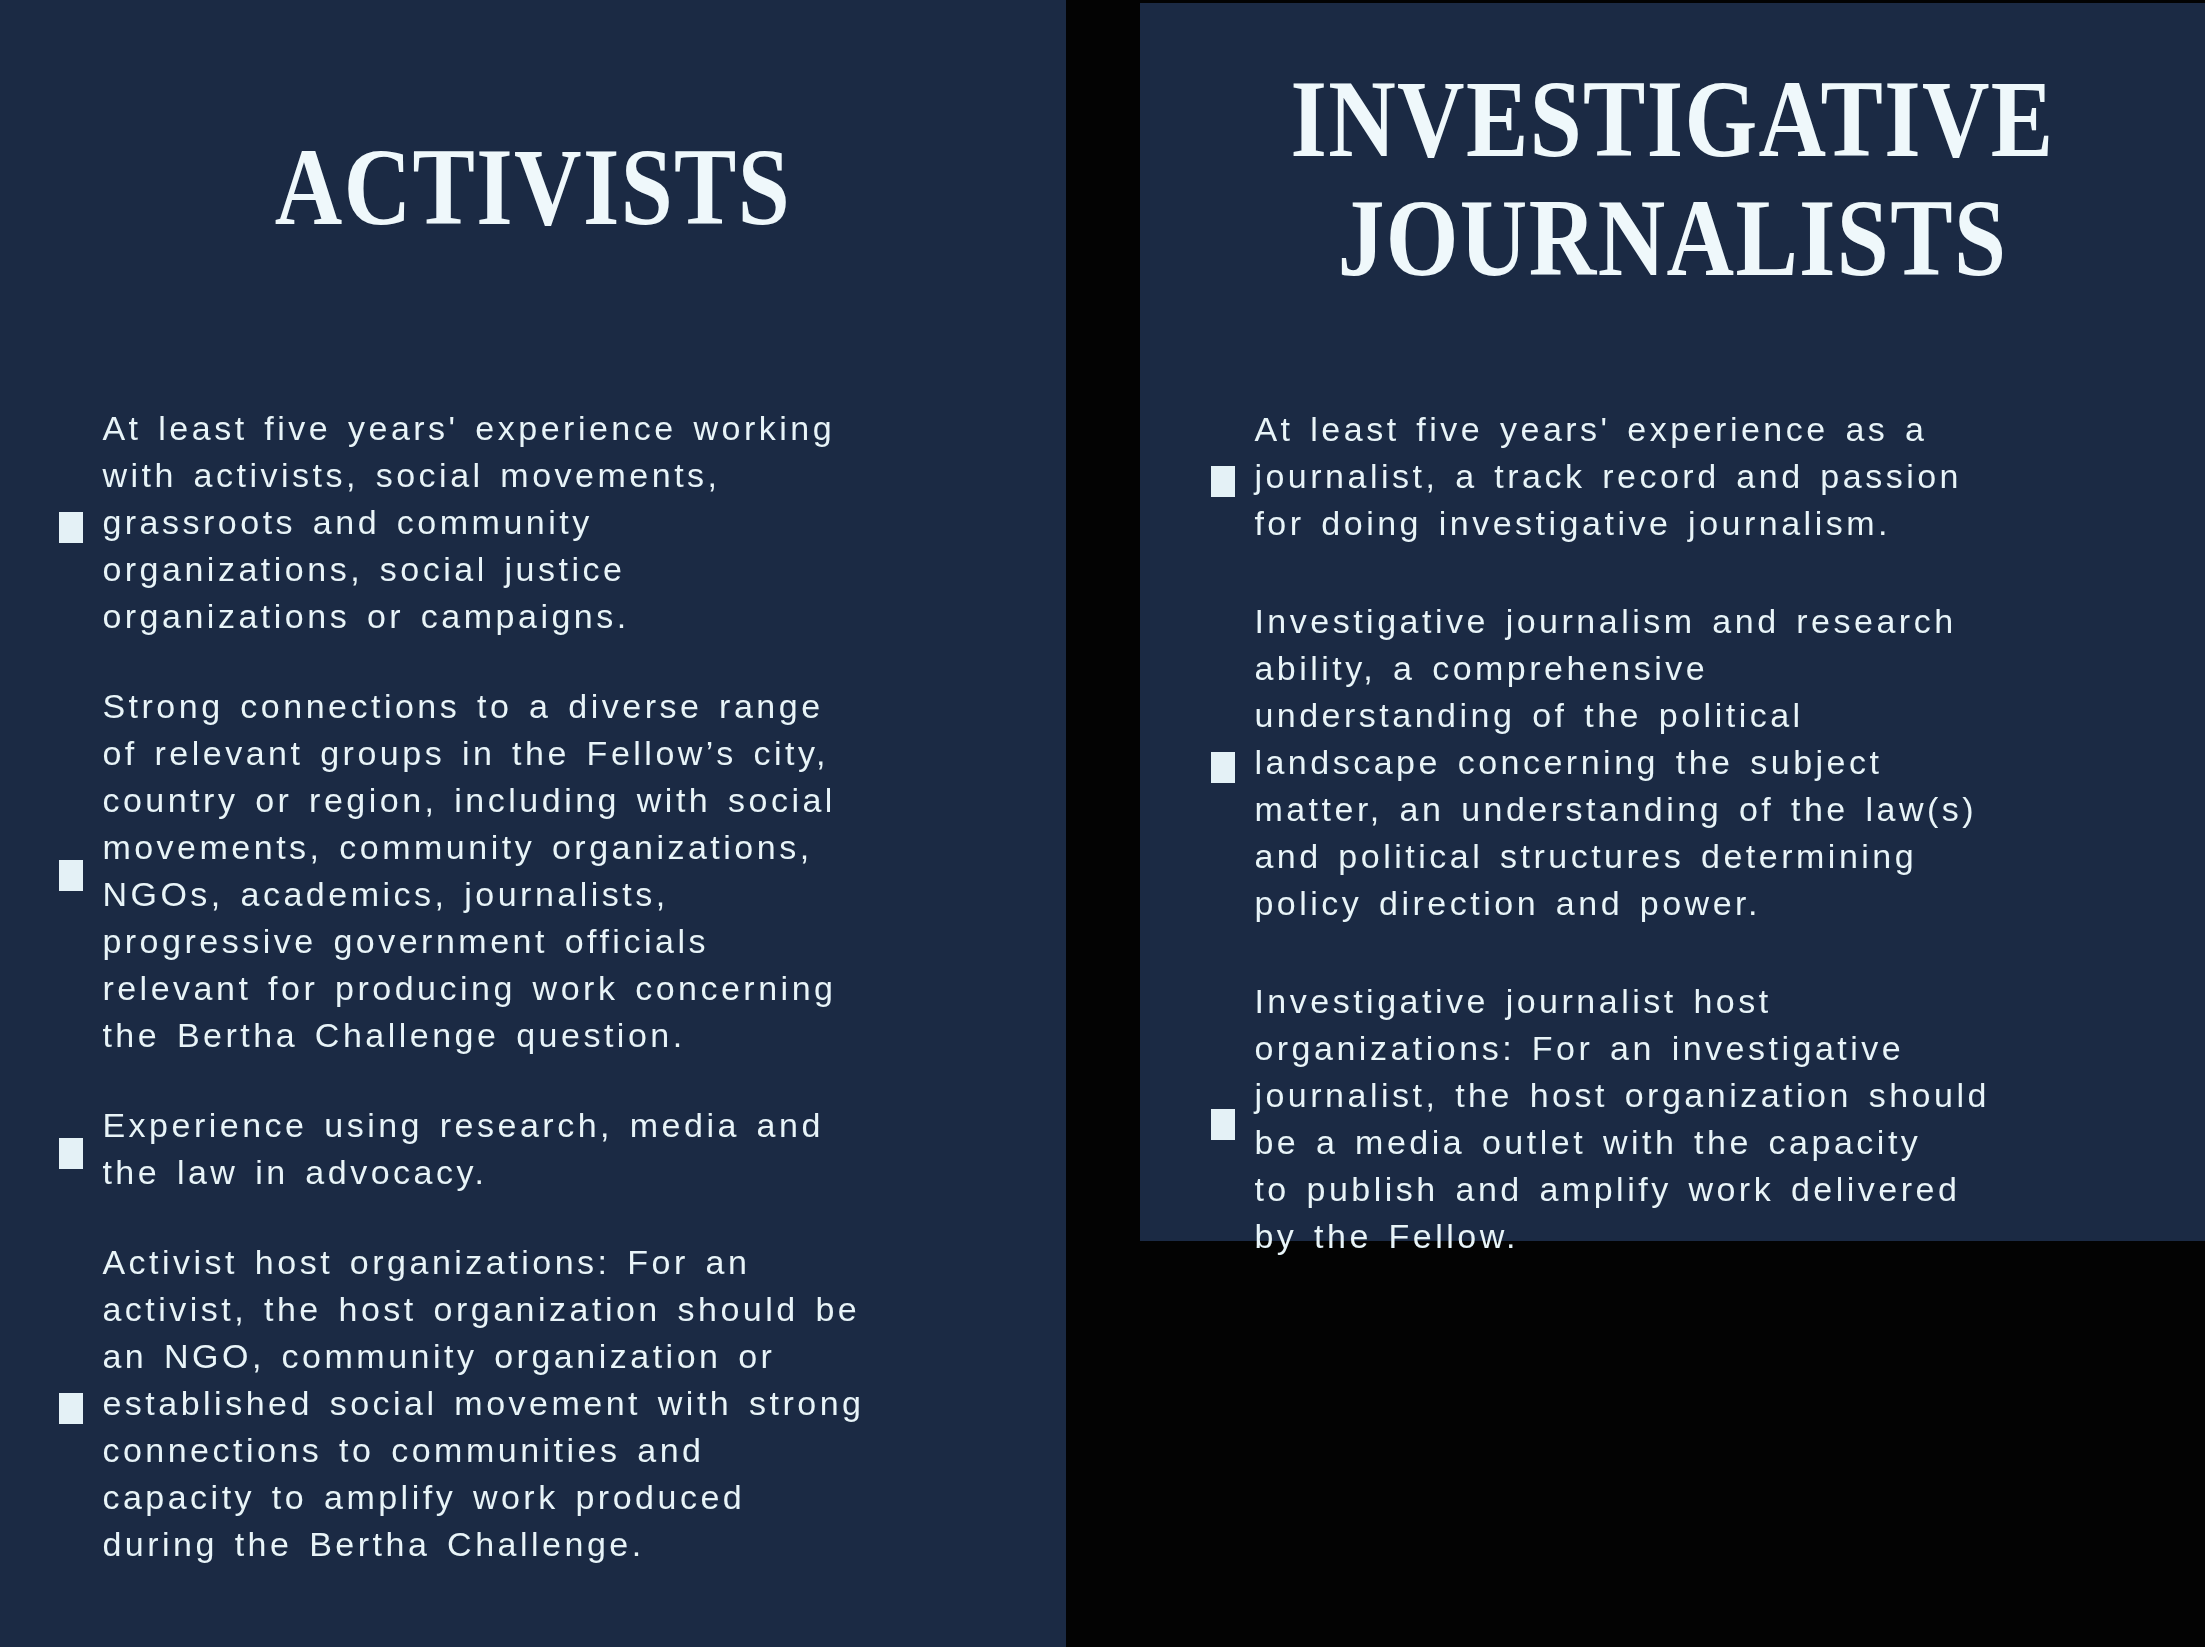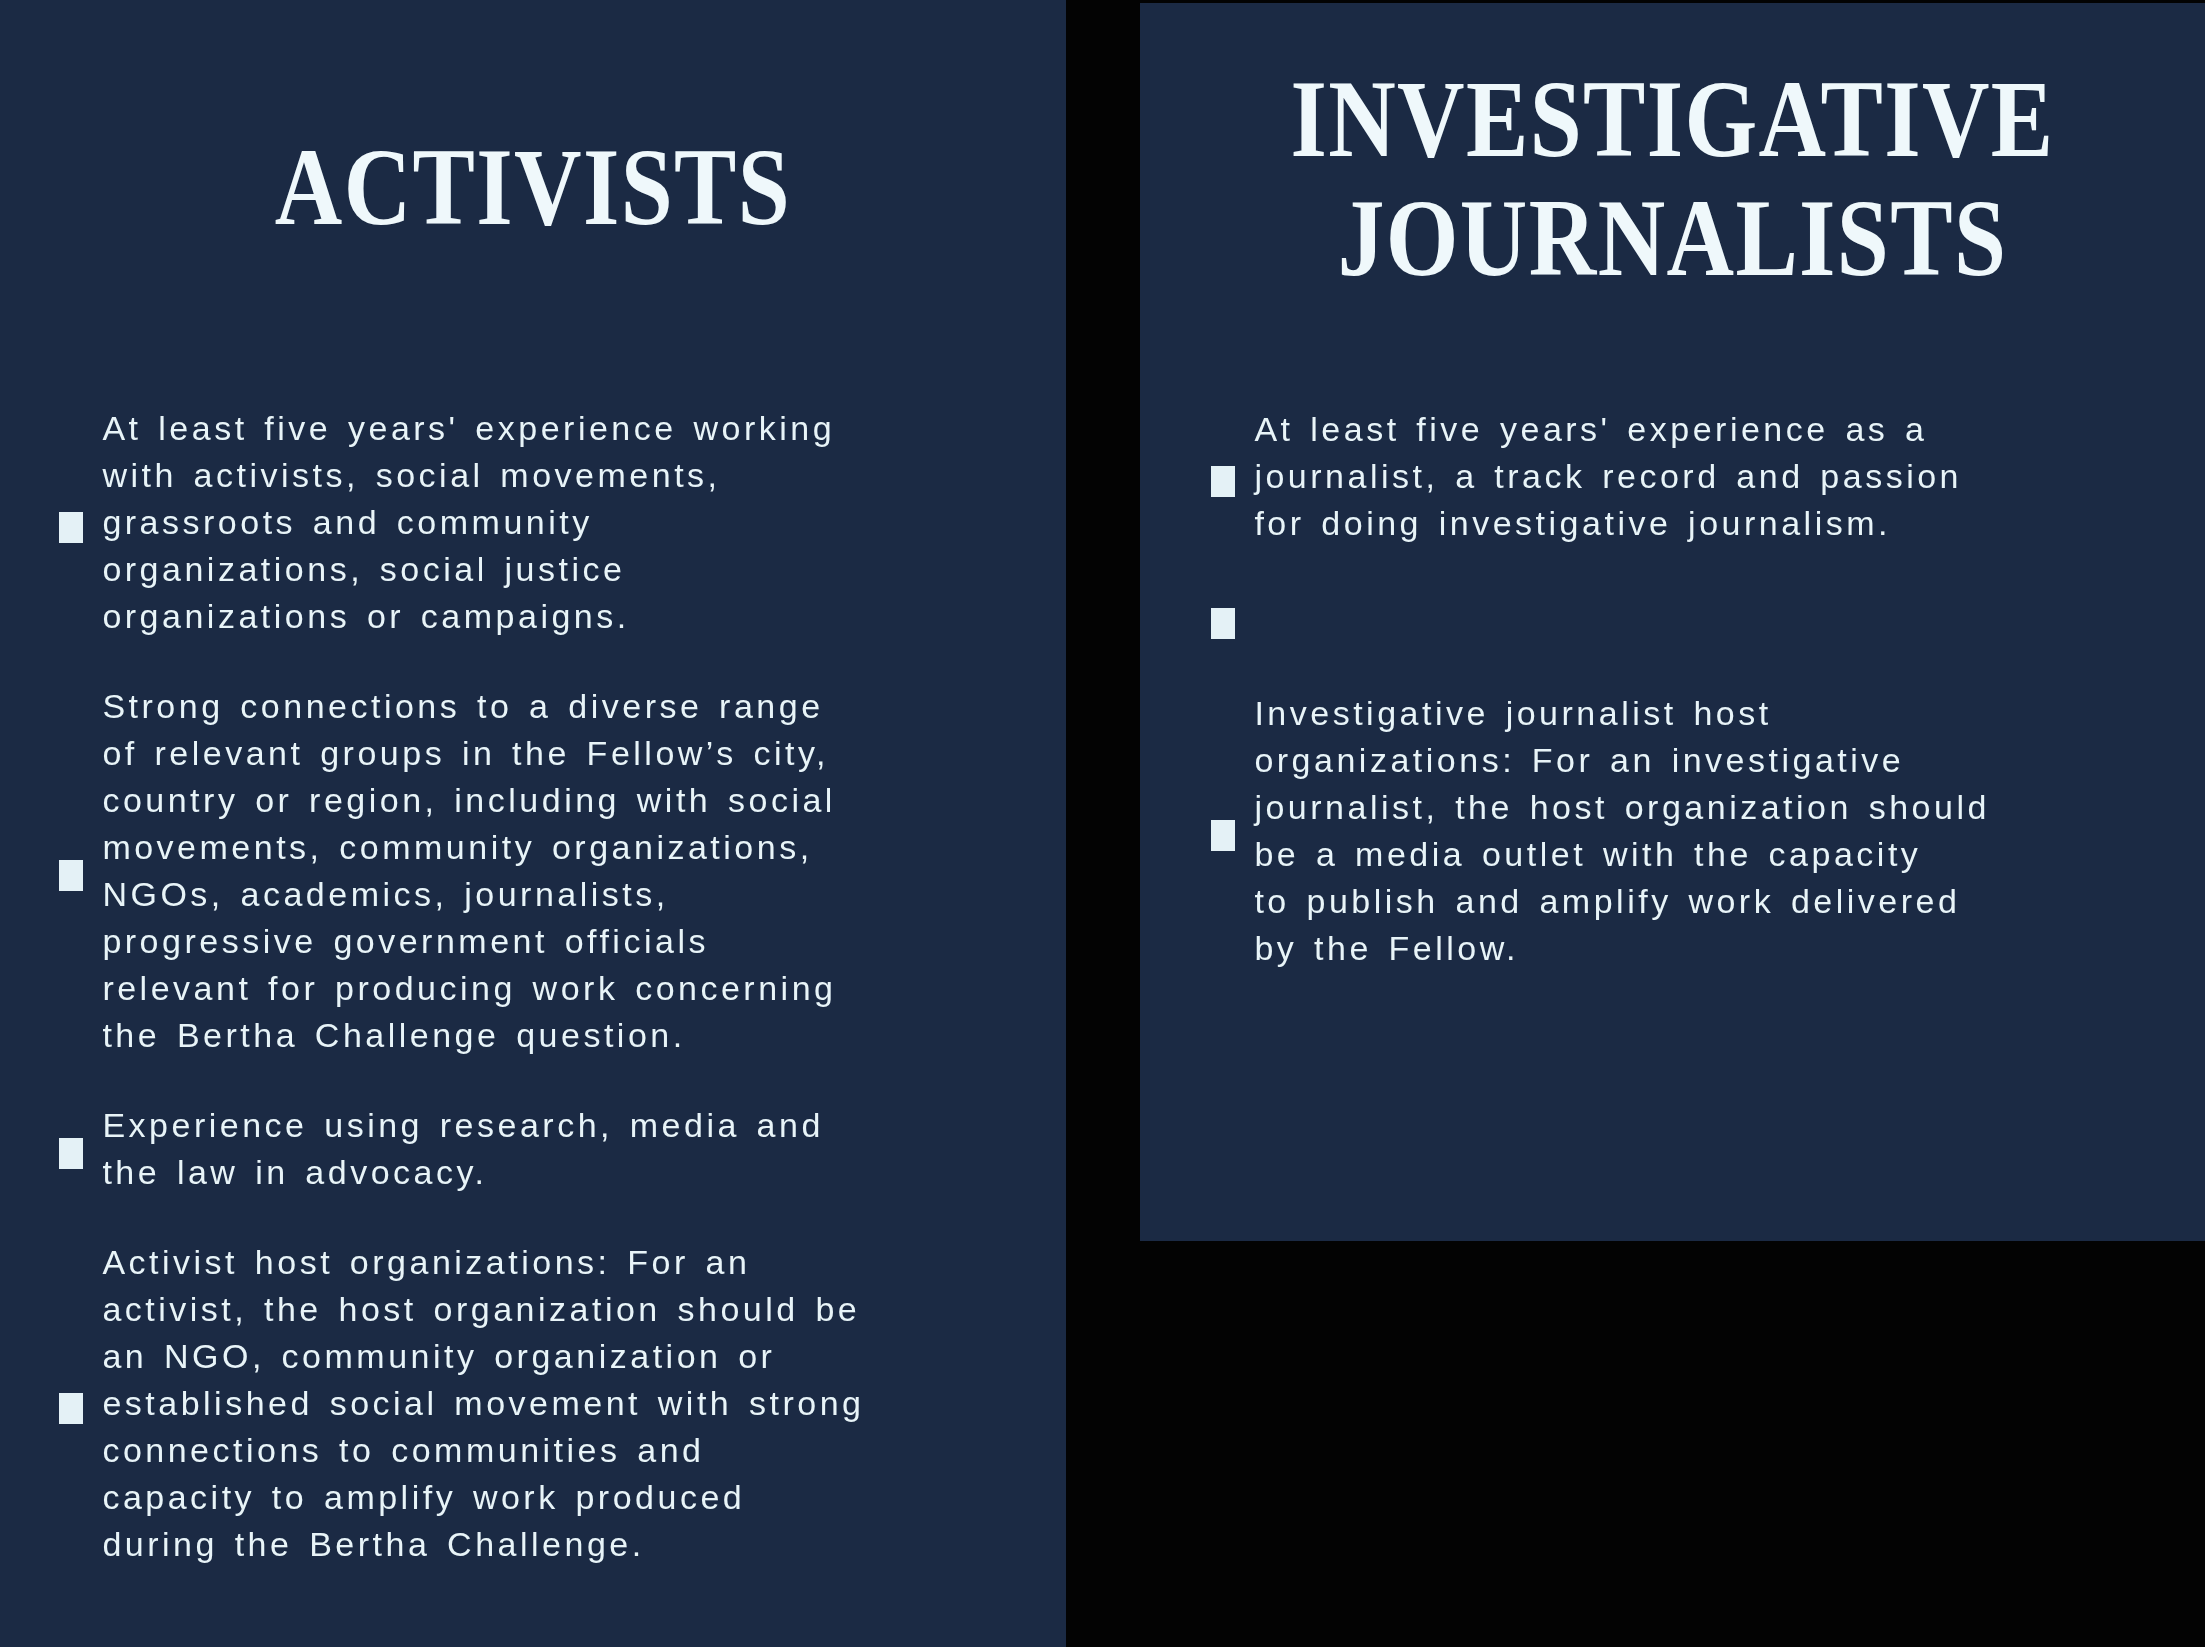--- a/index.html
+++ b/index.html
@@ -112,20 +112,27 @@
 JOURNALISTS</div>
   <ul class="bullets">
       <li class="bullet">
         <span class="marker"></span>
         <span class="btext">At least five years' experience as a
 journalist, a track record and passion
 for doing investigative journalism.</span>
       </li>
       <li class="bullet">
         <span class="marker"></span>
+        <span class="btext">Investigative journalism and research
+ability, a comprehensive
+understanding of the political
+landscape concerning the subject
+matter, an understanding of the law(s)
+and political structures determining
+policy direction and power.</span>
       </li>
       <li class="bullet">
         <span class="marker"></span>
         <span class="btext"><b>Investigative journalist host
 organizations:</b> For an investigative
 journalist, the host organization should
 be a media outlet with the capacity
 to publish and amplify work delivered
 by the Fellow.</span>
       </li>

